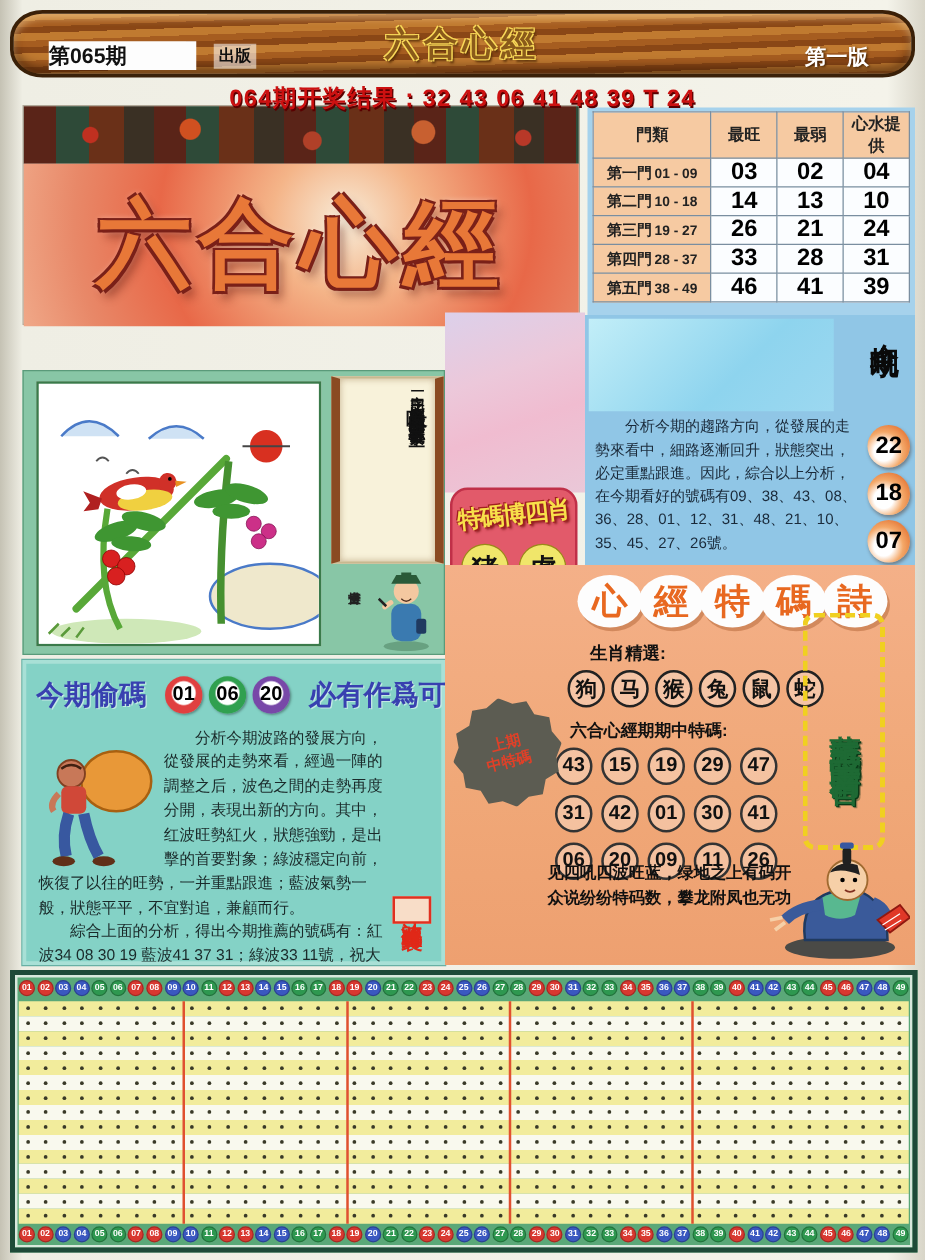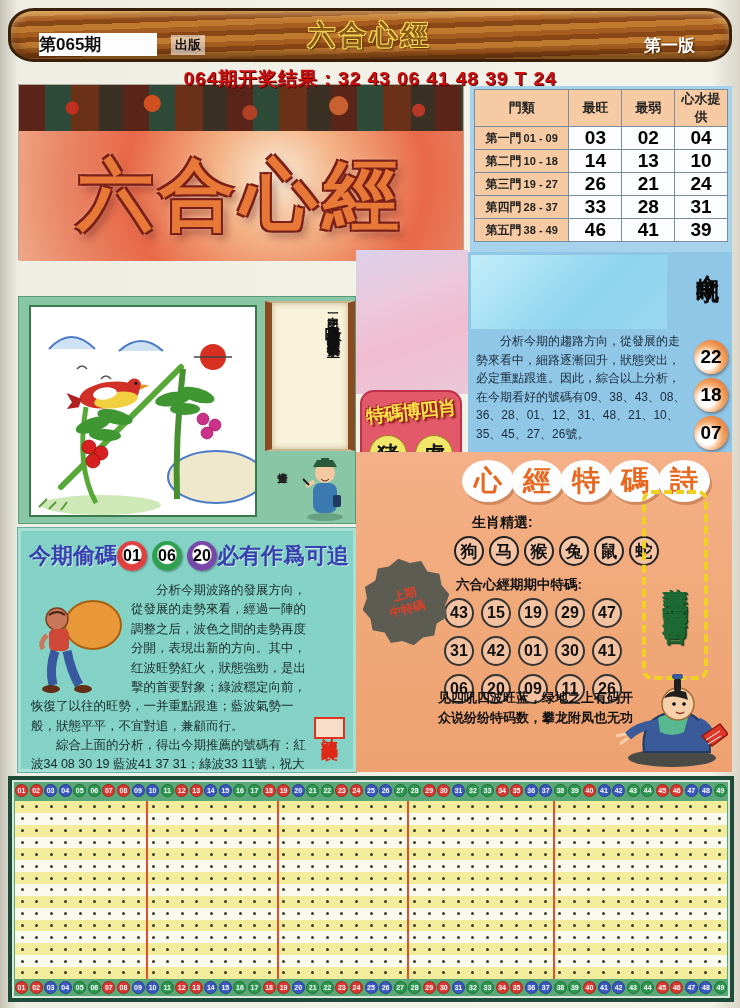--- a/index.html
+++ b/index.html
@@ -83,21 +83,21 @@
           border:2px solid #c03048; border-radius:14px; text-align:center; }
   .four-title { margin-top:7px; transform:rotate(-6deg); font-size:19px; font-weight:bold; color:#f8e04a;
           letter-spacing:-1px; white-space:nowrap; text-shadow:1px 1px 0 #a02020,-1px -1px 0 #a02020,2px 2px 2px #801818; }
   .four-grid { display:grid; grid-template-columns:38px 38px; gap:8px; justify-content:center; margin-top:10px; }
   .z4 { width:38px; height:38px; border-radius:50%; background:#f0e66a; border:1px solid #9a8a18;
           font-size:22px; font-weight:bold; color:#111; line-height:37px; }
 
   
   .steal { position:absolute; left:18px; top:528px; width:338px; height:244px; background:#84d2c6;
           border:3px solid #a8e0d6; box-shadow:0 0 0 1px #68b0a4; }
-  .steal-head { position:absolute; left:8px; top:10px; display:flex; align-items:flex-end; gap:0; }
+  .steal-head { position:absolute; left:8px; top:10px; display:flex; align-items:flex-end; gap:15px; }
   .steal-title, .steal-suffix { font-size:22px; font-weight:bold; color:#3840b0; text-shadow:1px 1px 0 rgba(255,255,255,.5); white-space:nowrap; }
   .ball30 { width:30px; height:30px; border-radius:50%; text-align:center; line-height:30px; font-size:16px; font-weight:bold; color:#000; box-shadow:1px 1px 2px rgba(0,0,0,.35); }
   .steal-flow { position:absolute; left:10px; top:50px; width:320px; font-size:12.5px; line-height:1.55; color:#1a2a2a; }
   .thief-spacer { float:left; width:100px; height:112px; }
   .tag-spacer { float:right; width:34px; height:100px; margin-top:78px; }
   .steal-flow p { text-indent:2em; }
   .thief-svg { position:absolute; left:12px; top:54px; }
   .bolu { position:absolute; right:8px; bottom:30px; writing-mode:vertical-rl; font-size:17px; font-weight:bold;
           color:#e02818; background:#f8ddc8; border:2px solid #e03020; padding:5px 2px; letter-spacing:2px; }
 

